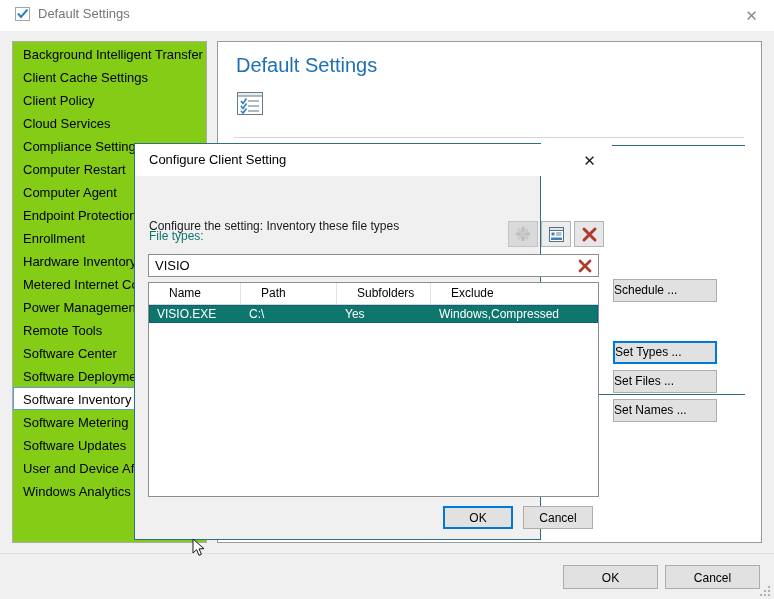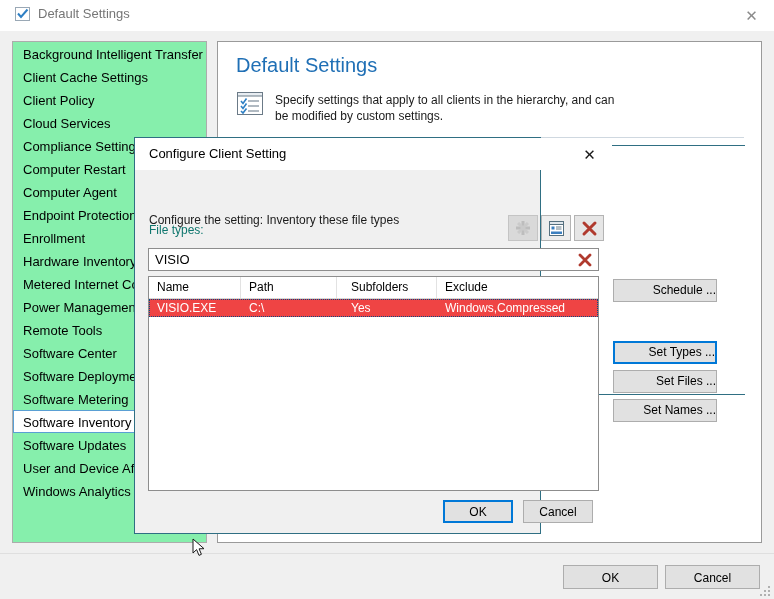--- a/index.html
+++ b/index.html
@@ -63,21 +63,21 @@
     left: 0; top: 31px;
     width: 774px; height: 522px;
     background: #f0f0f0;
   }
 
   
   #sidebar {
     position: absolute;
     left: 12px; top: 10px;
     width: 193px; height: 500px;
-    background: #86efac;
+    background: #84cc16;
     border: 1px solid #acacac;
     overflow: hidden;
   }
   .sidebar-item {
     height: 23px;
     line-height: 23px;
     padding-left: 9px;
     font-size: 13px;
     color: #000000;
     white-space: nowrap;
@@ -143,21 +143,21 @@
 
   
   .side-btn {
     position: absolute;
     width: 104px; height: 23px;
     background: #e1e1e1;
     border: 1px solid #adadad;
     font-family: "Liberation Sans", sans-serif;
     font-size: 12px;
     color: #000000;
-    text-align: right;
+    text-align: left;
     line-height: 21px;
     box-sizing: border-box;
     padding: 0;
     cursor: default;
   }
   .side-btn.focused {
     border: 2px solid #0078d7;
     line-height: 19px;
   }
   #btn-schedule { left: 613px; top: 248px; }
@@ -191,21 +191,21 @@
   #btn-main-cancel { left: 665px; }
   #resize-grip {
     position: absolute;
     right: 2px; bottom: 2px;
     width: 12px; height: 12px;
   }
 
   
   #dialog {
     position: absolute;
-    left: 134px; top: 137px;
+    left: 134px; top: 143px;
     width: 407px; height: 397px;
     background: #f0f0f0;
     border: 1px solid #2f6f83;
     box-sizing: border-box;
   }
   #dialog-titlebar {
     position: absolute;
     left: 0; top: 0;
     width: 477px; height: 32px;
     background: #ffffff;
@@ -295,45 +295,45 @@
   #lv-header {
     display: flex;
     height: 21px;
     background: #ffffff;
     border-bottom: 1px solid #d6d6d6;
   }
   .lv-th {
     font-size: 12px;
     color: #000000;
     line-height: 21px;
-    padding-left: 8px;
+    padding-left: 20px;
     border-right: 1px solid #e2e2e2;
     box-sizing: border-box;
     white-space: nowrap;
     overflow: hidden;
   }
   .lv-row {
     display: flex;
     height: 18px;
-    background: #ef4444;
+    background: #0f766e;
     outline: 1px dotted #0b4a86;
     outline-offset: -1px;
   }
   .lv-td {
     font-size: 12px;
     color: #ffffff;
     line-height: 18px;
     padding-left: 8px;
     box-sizing: border-box;
     white-space: nowrap;
     overflow: hidden;
   }
   .col-name { width: 92px; }
   .col-path { width: 96px; }
-  .col-sub  { width: 94px; margin-left: 6px; }
+  .col-sub  { width: 94px; }
   .col-exc  { width: 145px; border-right: none; }
 
   .dlg-btn {
     position: absolute;
     top: 362px;
     width: 70px; height: 23px;
     background: #e1e1e1;
     border: 1px solid #adadad;
     font-family: "Liberation Sans", sans-serif;
     font-size: 12px;
@@ -385,43 +385,42 @@
       <div class="sidebar-item">Computer Restart</div>
       <div class="sidebar-item">Computer Agent</div>
       <div class="sidebar-item">Endpoint Protection</div>
       <div class="sidebar-item">Enrollment</div>
       <div class="sidebar-item">Hardware Inventory</div>
       <div class="sidebar-item">Metered Internet Con</div>
       <div class="sidebar-item">Power Management</div>
       <div class="sidebar-item">Remote Tools</div>
       <div class="sidebar-item">Software Center</div>
       <div class="sidebar-item">Software Deployment</div>
+      <div class="sidebar-item selected">Software Inventory</div>
       <div class="sidebar-item">Software Metering</div>
-      <div class="sidebar-item selected">Software Inventory</div>
       <div class="sidebar-item">Software Updates</div>
       <div class="sidebar-item">User and Device Affin</div>
       <div class="sidebar-item">Windows Analytics</div>
     </div>
 
     <div id="right-panel">
       <div id="panel-title">Default Settings</div>
 
       <span id="panel-desc-icon">
         <svg width="29" height="27" viewBox="0 0 29 27">
           <rect x="1.5" y="1.5" width="25" height="22" fill="#ffffff" stroke="#6b7a87" stroke-width="1"></rect>
           <rect x="1.5" y="1.5" width="25" height="3.5" fill="#e8edf2" stroke="#6b7a87" stroke-width="1"></rect>
           <path d="M5 10 L7 12.5 L10.5 7.5" fill="none" stroke="#2e7fc4" stroke-width="1.6"></path>
           <path d="M5 15 L7 17.5 L10.5 12.5" fill="none" stroke="#2e7fc4" stroke-width="1.6"></path>
           <path d="M5 20 L7 22 L10.5 17.5" fill="none" stroke="#2e7fc4" stroke-width="1.6"></path>
           <line x1="12" y1="10" x2="23" y2="10" stroke="#7b8a97" stroke-width="1.2"></line>
           <line x1="12" y1="15" x2="23" y2="15" stroke="#7b8a97" stroke-width="1.2"></line>
           <line x1="12" y1="20" x2="23" y2="20" stroke="#7b8a97" stroke-width="1.2"></line>
         </svg>
       </span>
-      <div id="panel-desc-text">Specify settings that apply to all clients in the hierarchy, and can be modified by custom settings.</div>
 
       <div id="panel-divider"></div>
       <div id="prop-frame">
         <div id="prop-strip"></div>
       </div>
     </div>
 
     <button id="btn-schedule" class="side-btn">Schedule ...</button>
     <button id="btn-setfiles" class="side-btn">Set Files ...</button>
     <button id="btn-settypes" class="side-btn focused">Set Types ...</button>

